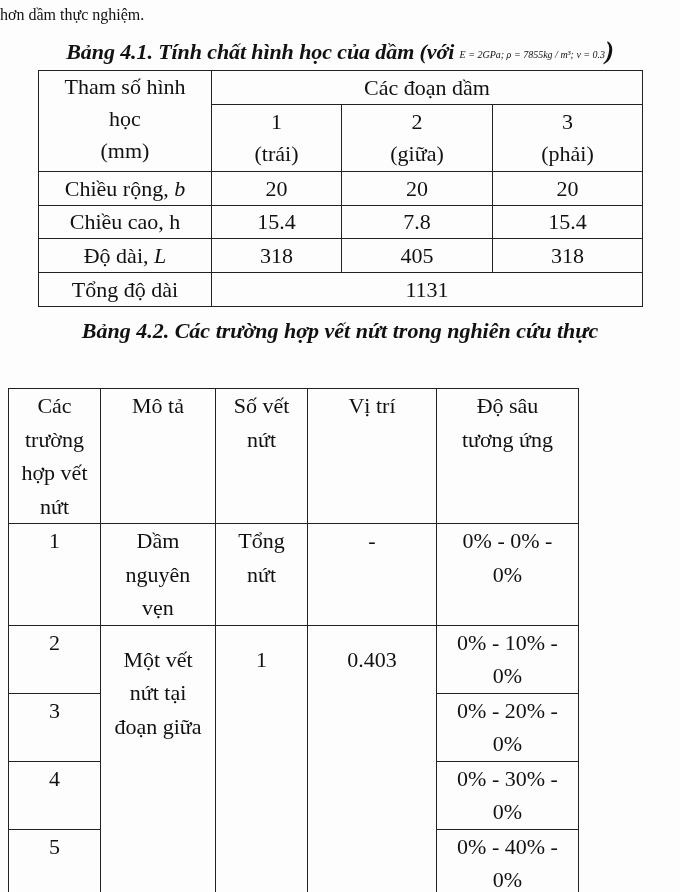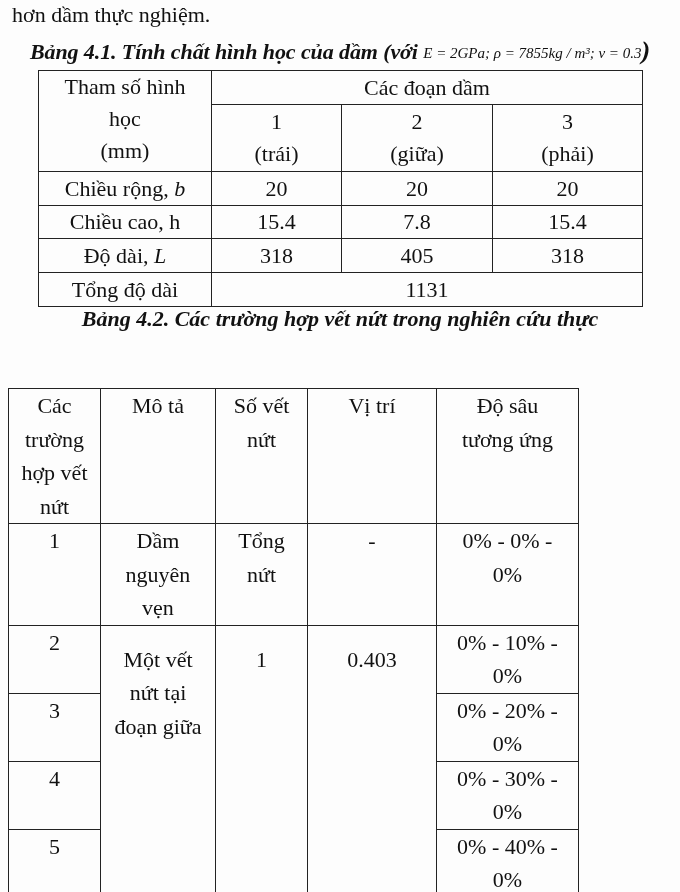--- a/index.html
+++ b/index.html
@@ -1,28 +1,28 @@
 <!DOCTYPE html>
 <html><head>
 <meta charset="utf-8">
 <style>
   html, body { margin:0; padding:0; }
   body {
     width:680px; height:892px; background:#fdfdfd; position:relative; overflow:hidden;
     font-family:"Liberation Serif","DejaVu Serif",serif; color:#111;
   }
-  .intro { position:absolute; left:12px; top:2px; font-size:22px; line-height:26px; }
+  .intro { position:absolute; left:0; top:2px; font-size:16px; line-height:26px; }
   .caption {
     position:absolute; font-weight:bold; font-style:italic; font-size:22px; line-height:29px;
     text-align:center;
   }
   .cap1 { left:0; width:680px; top:36px; letter-spacing:-0.1px; }
-  .cap1 .formula { font-weight:normal; font-size:15px; letter-spacing:0; vertical-align:1px; }
+  .cap1 .formula { font-weight:normal; font-size:10px; letter-spacing:0; vertical-align:1px; }
   .cap1 .paren { font-size:26px; font-style:italic; }
-  .cap2 { left:30px; width:620px; top:304px; }
+  .cap2 { left:30px; width:620px; top:316px; }
   table { border-collapse:collapse; position:absolute; table-layout:fixed; }
   td { border:1.4px solid #222; text-align:center; vertical-align:top; font-size:22px; line-height:33px; padding:0; }
   #t1 { left:38px; top:70px; width:604px; }
   #t1 td { vertical-align:middle; line-height:32px; }
   #t2 { left:8px; top:388px; width:570px; }
   #t2 td { line-height:33.5px;font-family:Liberation Serif, serif; }
   .it { font-style:italic; }
 </style>
 </head>
 <body>

